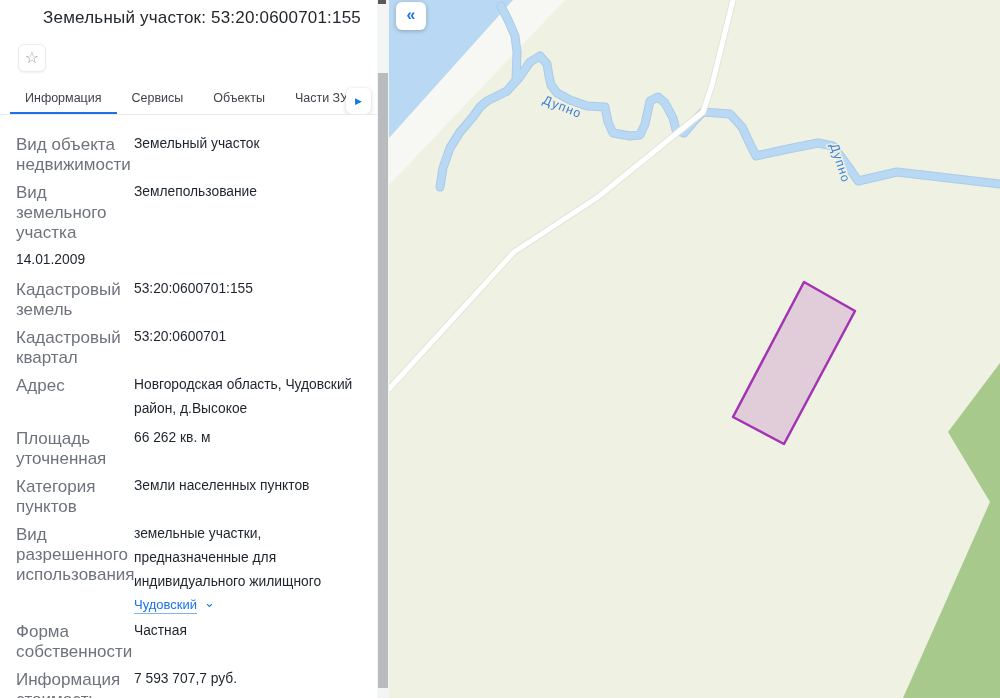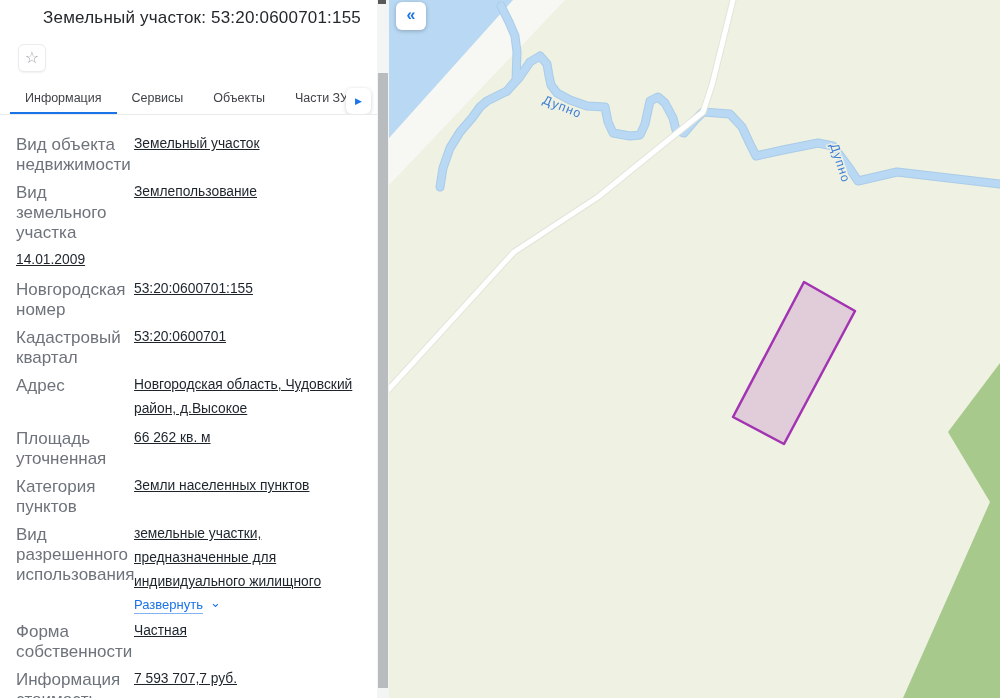--- a/index.html
+++ b/index.html
@@ -27,21 +27,21 @@
   .more-tabs-btn { position:absolute; right:6px; top:2px; width:25px; height:26px;
     background:#fff; border-radius:6px; box-shadow:0 1px 4px rgba(0,0,0,.18);
     display:flex; align-items:center; justify-content:center; cursor:pointer; z-index:3; }
   .more-tabs-btn span { color:#1a73e8; font-size:9px; }
 
   .fields { padding:17px 12px 0 16px; }
   .frow { display:flex; margin-bottom:5px; }
   .frow .lbl { width:118px; flex:0 0 118px; font-size:17px; line-height:20px;
     color:#6e737b; padding-top:3px; padding-right:6px; }
   .frow .val { flex:1; font-size:13.8px; line-height:24px; color:#1d242c;
-    white-space:pre-line;text-decoration:underline; }
+    white-space:pre-line; }
   .expand { margin-top:2px; display:flex; align-items:center; gap:7px; cursor:pointer;
     font-size:13px; color:#1a73e8; }
   .expand .lnk { border-bottom:1px solid rgba(26,115,232,.55); line-height:17px; }
   .expand .chev { font-size:13px; line-height:10px; transform:translateY(-2px); }
 
   
   .scrollstrip { position:absolute; left:377px; top:0; width:12px; height:698px;
     background:#f3f4f4; }
   .scroll-top-cap { position:absolute; left:1px; top:0; width:8px; height:4px; background:#5a5a5a; }
   .scroll-thumb { position:absolute; left:1px; top:73px; width:10px; height:615px;
@@ -88,21 +88,21 @@
         <div class="val">Земельный участок</div>
       </div>
       <div class="frow">
         <div class="lbl">Вид земельного участка</div>
         <div class="val">Землепользование</div>
       </div>
       <div class="frow">
         <div class="val">14.01.2009</div>
       </div>
       <div class="frow">
-        <div class="lbl">Новгородская номер</div>
+        <div class="lbl">Кадастровый земель</div>
         <div class="val">53:20:0600701:155</div>
       </div>
       <div class="frow">
         <div class="lbl">Кадастровый квартал</div>
         <div class="val">53:20:0600701</div>
       </div>
       <div class="frow">
         <div class="lbl">Адрес</div>
         <div class="val">Новгородская область, Чудовский район, д.Высокое</div>
       </div>
@@ -114,21 +114,21 @@
         <div class="lbl">Категория пунктов</div>
         <div class="val">Земли населенных пунктов</div>
       </div>
       <div class="frow">
         <div class="lbl">Вид разрешенного использования</div>
         <div>
           <div class="val">земельные участки,
 предназначенные для
 индивидуального жилищного</div>
           <div class="expand">
-            <span class="lnk">Развернуть</span>
+            <span class="lnk">Чудовский</span>
             <span class="chev">⌄</span>
           </div>
         </div>
       </div>
       <div class="frow">
         <div class="lbl">Форма собственности</div>
         <div class="val">Частная</div>
       </div>
       <div class="frow">
         <div class="lbl">Информация стоимость</div>

